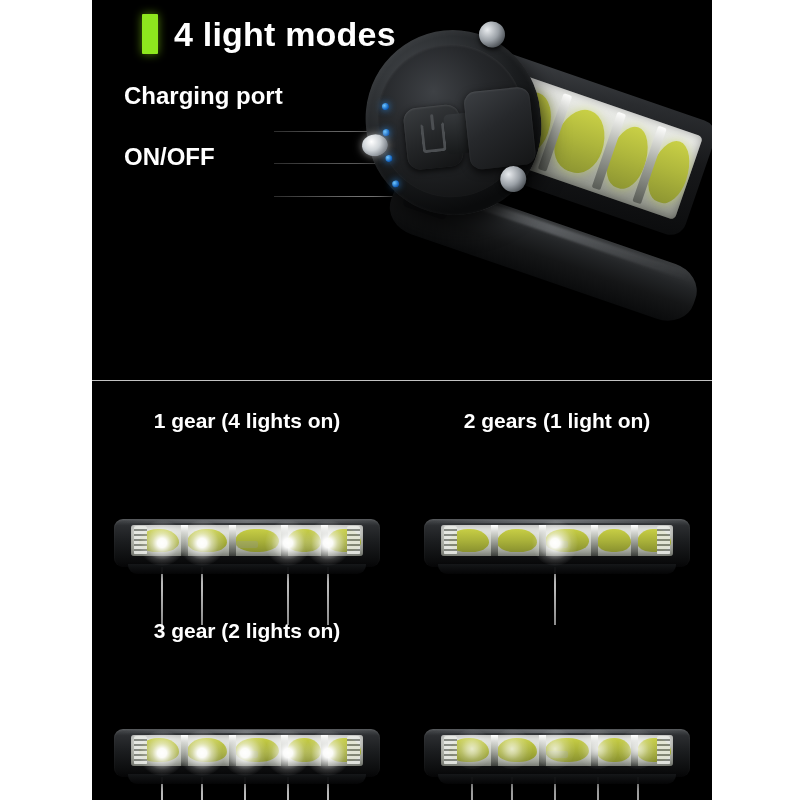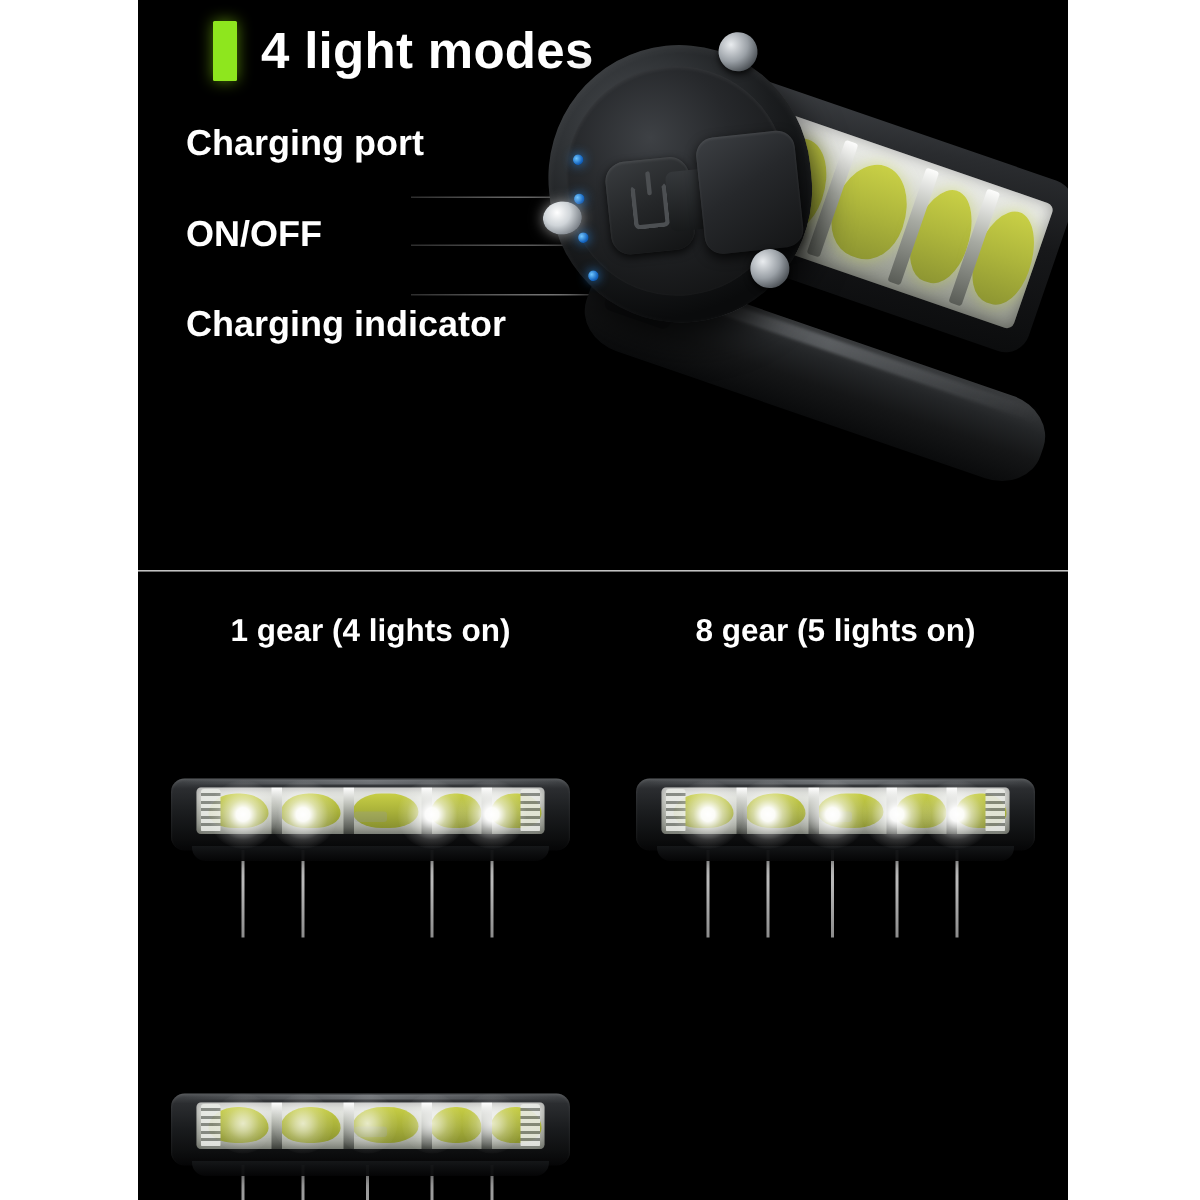--- a/index.html
+++ b/index.html
@@ -268,21 +268,20 @@
 
   <div class="panel-top">
 
     <div class="title-row">
       <div class="title-bar" id="accentBar" style="background: rgb(142, 230, 30);"></div>
       <div class="title-text">4 light modes</div>
     </div>
 
     <div class="callout c0">Charging port</div>
     <div class="callout c1">ON/OFF</div>
-    <div class="callout c2">Charging indicator</div>
 
     <div class="leader l0"></div>
     <div class="leader l1"></div>
     <div class="leader l2"></div>
 
     <div class="product3d">
       <div class="barrel"></div>
       <div class="barrel-hi"></div>
       <div class="bracket"></div>
 
@@ -348,21 +347,44 @@
               <div class="bar-end right"></div>
             </div>
             <div class="bar-logo"></div>
             <div class="glow" style="left: 48px; top: 42px;"></div>
             <div class="glow" style="left: 88px; top: 42px;"></div>
             <div class="glow" style="left: 174px; top: 42px;"></div>
             <div class="glow" style="left: 214px; top: 42px;"></div>
           </div>
         </div>
         <div class="mode-cell">
-          <div class="mode-label">8 gear (5 lights on)</div>
+          <div class="mode-label">2 gears (1 light on)</div>
+          <div class="bar-wrap">
+            <div class="ray" style="left: 131px; top: 42px; height: 82px; opacity: 1;"></div>
+            <div class="lightbar">
+              <div class="bar-lens">
+                <div class="cell" style="left: 8px; width: 40px;"></div>
+                <div class="cell" style="left: 56px; width: 40px;"></div>
+                <div class="cell big" style="left: 104px; width: 44px;"></div>
+                <div class="cell" style="left: 156px; width: 34px;"></div>
+                <div class="cell" style="left: 196px; width: 34px;"></div>
+                <div class="sep" style="left: 50px;"></div>
+                <div class="sep" style="left: 98px;"></div>
+                <div class="sep" style="left: 150px;"></div>
+                <div class="sep" style="left: 190px;"></div>
+              </div>
+              <div class="bar-end left"></div>
+              <div class="bar-end right"></div>
+            </div>
+            <div class="bar-logo"></div>
+            <div class="glow" style="left: 131px; top: 42px;"></div>
+          </div>
+        </div>
+        <div class="mode-cell">
+          <div class="mode-label">3 gear (2 lights on)</div>
           <div class="bar-wrap">
             <div class="ray" style="left: 48px; top: 42px; height: 82px; opacity: 1;"></div>
             <div class="ray" style="left: 88px; top: 42px; height: 82px; opacity: 1;"></div>
             <div class="ray" style="left: 131px; top: 42px; height: 82px; opacity: 1;"></div>
             <div class="ray" style="left: 174px; top: 42px; height: 82px; opacity: 1;"></div>
             <div class="ray" style="left: 214px; top: 42px; height: 82px; opacity: 1;"></div>
             <div class="lightbar">
               <div class="bar-lens">
                 <div class="cell" style="left: 8px; width: 40px;"></div>
                 <div class="cell" style="left: 56px; width: 40px;"></div>

